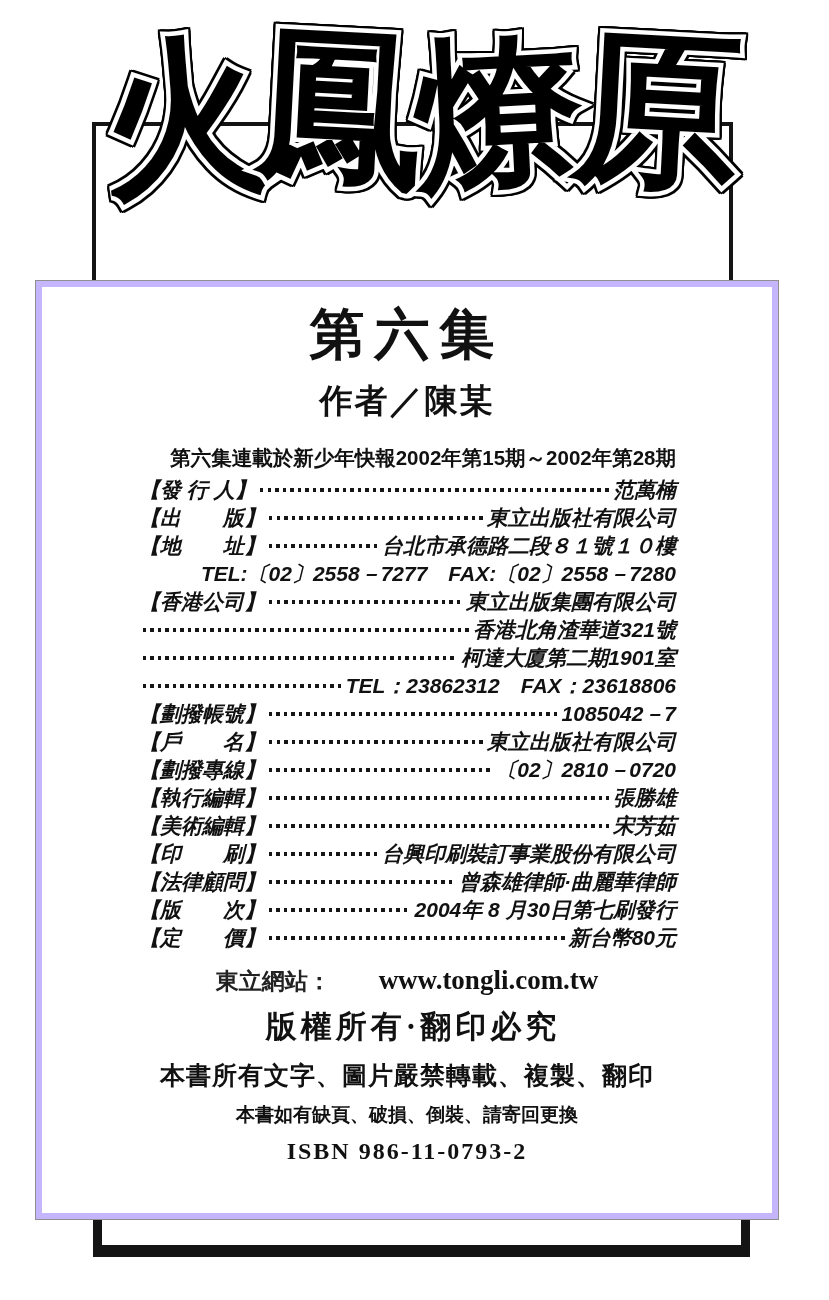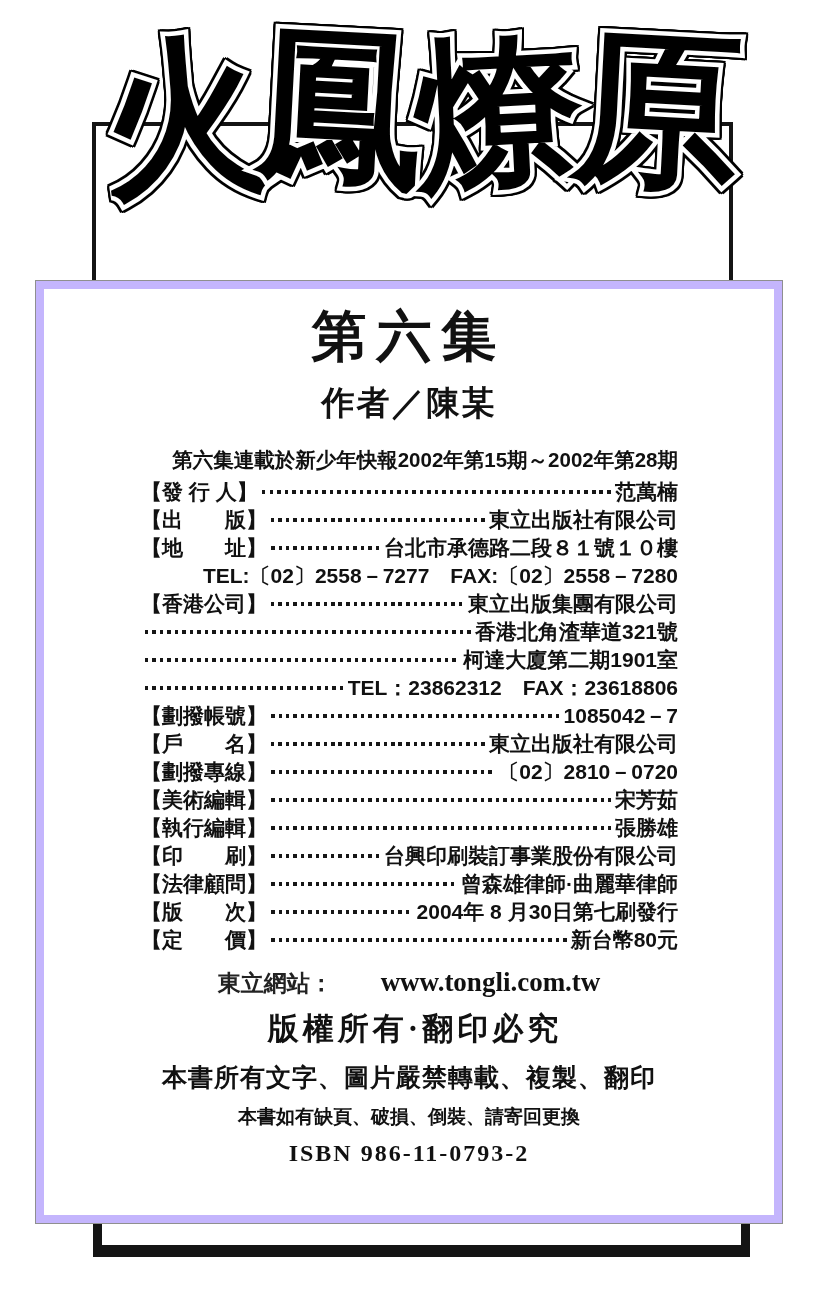--- a/index.html
+++ b/index.html
@@ -63,21 +63,21 @@
   .rot-b { transform: rotate(3deg); }
   .rot-c { transform: rotate(-3deg) translateY(4px); }
   .rot-d { transform: rotate(3deg); }
 
   
   .content-box {
     position: absolute;
     left: 36px; top: 281px;
     width: 730px; height: 926px;
     background: #ffffff;
-    border: 8px solid #c4b5fd;
+    border: 6px solid #c4b5fd;
     outline: 1px solid #8f8f8f;
     z-index: 2;
   }
 
   .vol-title {
     margin: 14px 0 0 0;
     text-align: center;
     font-family: "Liberation Serif", serif;
     font-weight: bold;
     font-size: 55px;
@@ -101,20 +101,21 @@
   }
 
   .info-list { margin: 2px 96px 0 97px; }
   .info-row {
     display: flex;
     align-items: center;
     height: 28px;
     font-weight: bold;
     font-size: 21px;
     white-space: nowrap;
+    font-style: italic;
   }
   .row-label { flex: 0 0 auto; letter-spacing: 0; }
   .row-dots {
     flex: 1 1 auto;
     height: 4px;
     margin: 0 4px;
     background: repeating-linear-gradient(90deg, #161616 0 3.5px, transparent 3.5px 7.5px);
   }
   .row-spacer { flex: 1 1 auto; }
   .row-value { flex: 0 0 auto; }
@@ -243,28 +244,28 @@
           <span class="row-label">【戶　　名】</span>
           <span class="row-dots"></span>
           <span class="row-value">東立出版社有限公司</span>
         </div>
         <div class="info-row">
           <span class="row-label">【劃撥專線】</span>
           <span class="row-dots"></span>
           <span class="row-value">〔02〕2810－0720</span>
         </div>
         <div class="info-row">
+          <span class="row-label">【執行編輯】</span>
+          <span class="row-dots"></span>
+          <span class="row-value">張勝雄</span>
+        </div>
+        <div class="info-row">
           <span class="row-label">【美術編輯】</span>
           <span class="row-dots"></span>
           <span class="row-value">宋芳茹</span>
-        </div>
-        <div class="info-row">
-          <span class="row-label">【執行編輯】</span>
-          <span class="row-dots"></span>
-          <span class="row-value">張勝雄</span>
         </div>
         <div class="info-row">
           <span class="row-label">【印　　刷】</span>
           <span class="row-dots"></span>
           <span class="row-value">台興印刷裝訂事業股份有限公司</span>
         </div>
         <div class="info-row">
           <span class="row-label">【法律顧問】</span>
           <span class="row-dots"></span>
           <span class="row-value">曾森雄律師·曲麗華律師</span>

